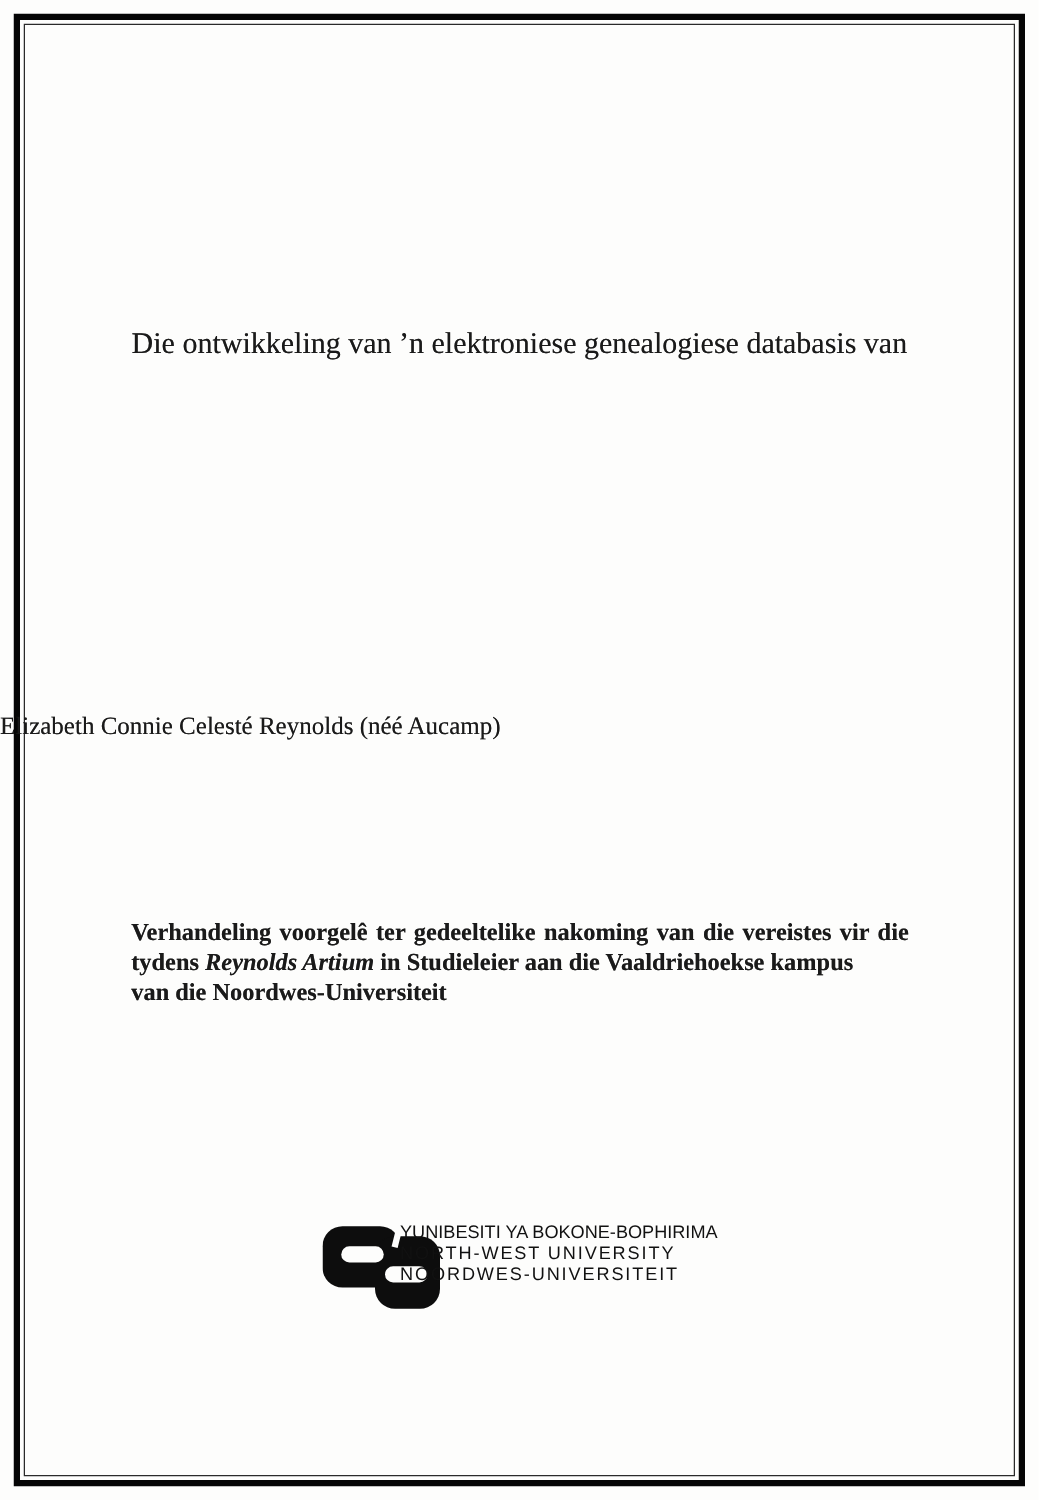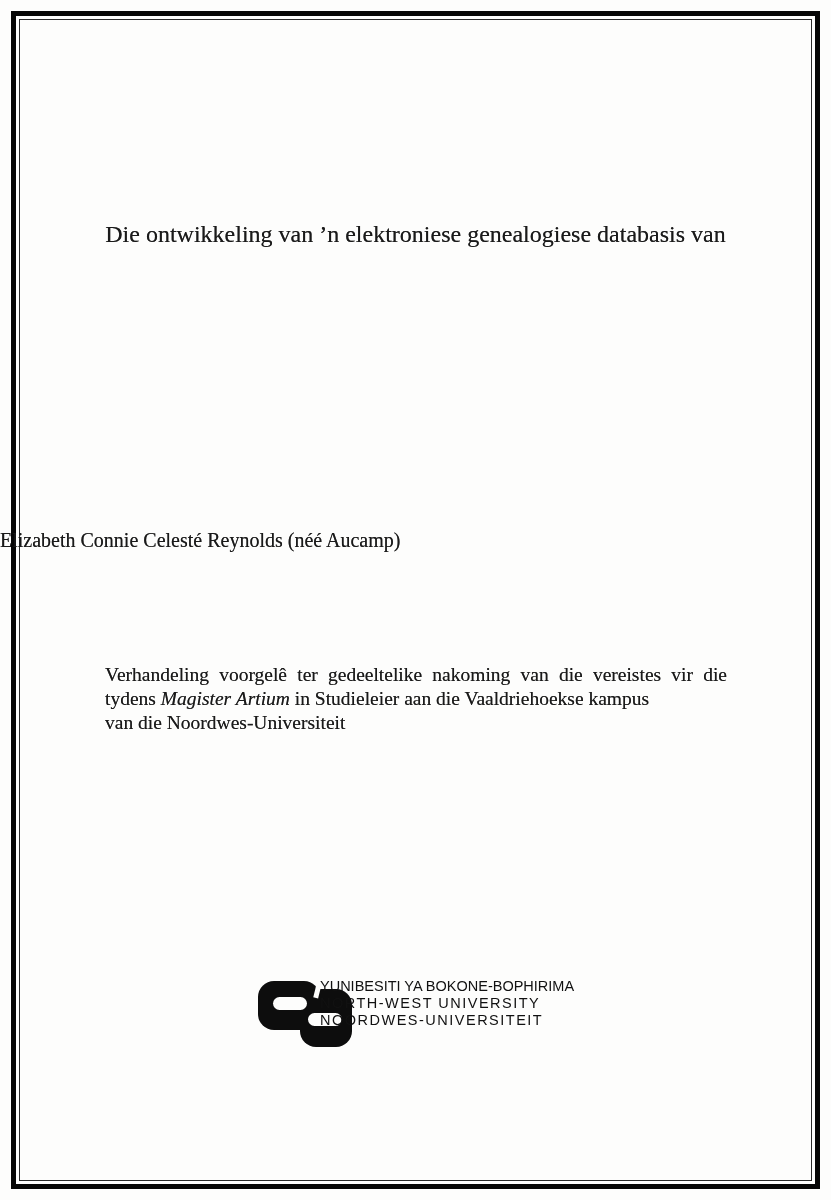--- a/index.html
+++ b/index.html
@@ -4,37 +4,37 @@
 <style>
   html,body { margin:0; padding:0; background:#ffffff; }
   .page {
     position:relative; width:831px; height:1200px;
     background:#fdfdfc; overflow:hidden;
     font-family:"Liberation Serif", serif; color:#1a1a1a;
   }
   .frame-outer { position:absolute; inset:11px; border:5px solid #050505; pointer-events:none; }
   .frame-inner { position:absolute; inset:19px; border:1px solid #2a2a2a; pointer-events:none; }
 
-  .ink { text-shadow:0 0 0.5px rgba(10,10,10,0.65); }
+  .ink { text-shadow:0 0 0.5px rgba(10,10,10,0.65);margin-top:41px; }
 
   .title {
     position:absolute; top:214px; left:60px; right:60px;
     text-align:center; font-size:24px; line-height:40px;
   }
   .byline {
     position:absolute; top:437px; left:0; right:0;
     text-align:center; font-size:21px; line-height:24px;
   }
   .author {
     position:absolute; top:528px; left:0; right:0;
     text-align:left; font-size:20px; line-height:24px;
   }
   .statement {
-    position:absolute; top:663px; left:105px; width:622px;
-    font-size:19.5px; line-height:24px;
+    position:absolute; top:694px; left:105px; width:622px;
+    font-size:19.5px; line-height:24px;font-weight:bold;
   }
   .statement .just { text-align:justify; text-align-last:justify; }
   .statement .it { font-style:italic; }
   .supervisor-block {
     position:absolute; top:890px; left:105px;
     font-size:23px; line-height:26px;
   }
   .logo { position:absolute; left:258px; top:975px; width:320px; height:80px; }
   .logo-mark { position:absolute; left:0; top:0; }
   .logo-text {
@@ -55,21 +55,21 @@
 
   <div class="title ink">
     <div>Die ontwikkeling van ’n elektroniese genealogiese databasis van</div>
   </div>
 
 
   <div class="author ink">Elizabeth Connie Celesté Reynolds (néé Aucamp)</div>
 
   <div class="statement ink">
     <div class="just">Verhandeling voorgelê ter gedeeltelike nakoming van die vereistes vir die</div>
-    <div><span>tydens</span> <span class="it">Magister Artium</span> <span>in Studieleier aan die Vaaldriehoekse kampus</span></div>
+    <div><span>tydens</span> <span class="it">Reynolds Artium</span> <span>in Studieleier aan die Vaaldriehoekse kampus</span></div>
     <div>van die Noordwes-Universiteit</div>
   </div>
 
 
   <div class="logo">
     <span class="logo-mark">
       <svg width="94" height="76" viewBox="0 0 94 76" xmlns="http://www.w3.org/2000/svg">
         <rect x="0" y="6" width="62" height="49" rx="16" fill="#0d0d0d"></rect>
         <rect x="42" y="14" width="52" height="58" rx="16" fill="#0d0d0d"></rect>
         <rect x="15" y="22" width="34" height="13" rx="6.5" fill="#fdfdfc"></rect>

